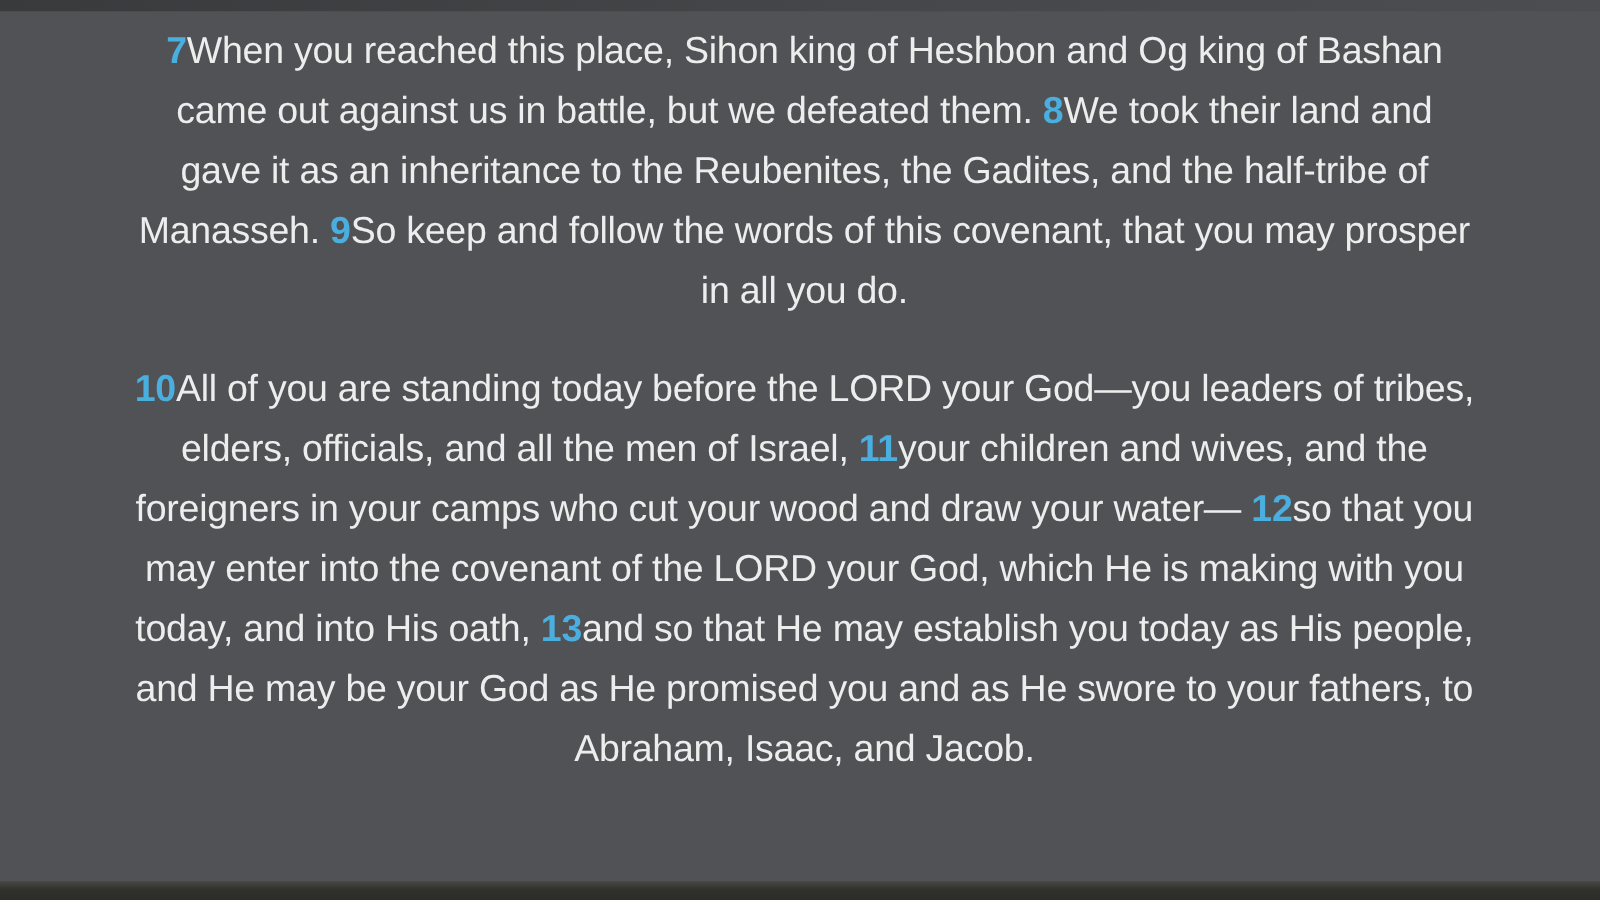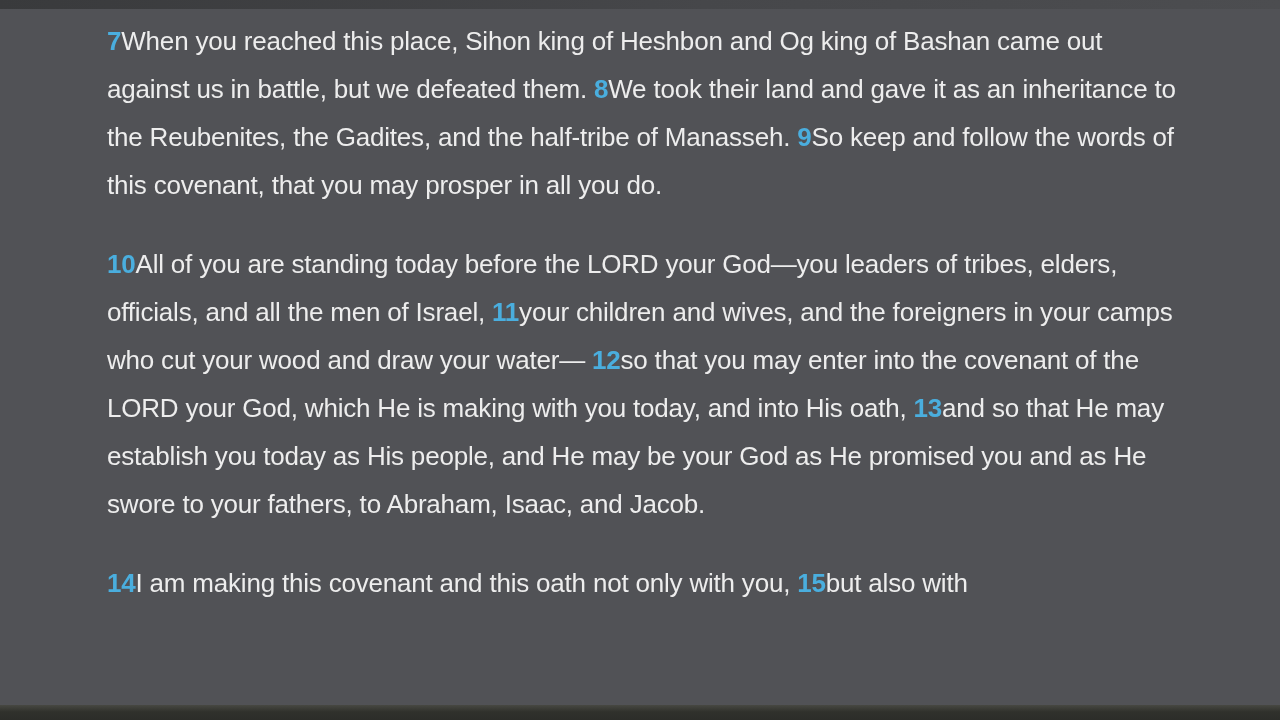--- a/index.html
+++ b/index.html
@@ -27,23 +27,24 @@
     left: 0;
     width: 1280px;
     height: 697px;
     overflow: hidden;
     box-sizing: border-box;
     padding: 8px 100px 0 107px;
   }
   .scripture-text {
     max-width: 1076px;
     color: var(--text, #ededed);
-    font-size: 26px;
+    font-size: 30px;
     line-height: 48px;
     letter-spacing: -0.2px;
+    text-align: center;
   }
   .scripture-text p {
     margin: 0 0 31px 0;
   }
   .verse-number {
     color: var(--verse, #4aaede);
     font-weight: bold;
   }
   .bottom-bar {
     position: absolute;
@@ -55,17 +56,16 @@
 </style>
 </head>
 <body style="--bg: #515256; --text: #ededed; --verse: #4aaede;">
 
 <div class="top-bar"></div>
 
 <div class="reading-area">
   <div class="scripture-text">
       <p><span class="verse-number">7</span><span class="verse-text">When you reached this place, Sihon king of Heshbon and Og king of Bashan came out against us in battle, but we defeated them. </span><span class="verse-number">8</span><span class="verse-text">We took their land and gave it as an inheritance to the Reubenites, the Gadites, and the half-tribe of Manasseh. </span><span class="verse-number">9</span><span class="verse-text">So keep and follow the words of this covenant, that you may prosper in all you do.</span></p>
       <p><span class="verse-number">10</span><span class="verse-text">All of you are standing today before the LORD your God—you leaders of tribes, elders, officials, and all the men of Israel, </span><span class="verse-number">11</span><span class="verse-text">your children and wives, and the foreigners in your camps who cut your wood and draw your water— </span><span class="verse-number">12</span><span class="verse-text">so that you may enter into the covenant of the LORD your God, which He is making with you today, and into His oath, </span><span class="verse-number">13</span><span class="verse-text">and so that He may establish you today as His people, and He may be your God as He promised you and as He swore to your fathers, to Abraham, Isaac, and Jacob.</span></p>
-      <p><span class="verse-number">14</span><span class="verse-text">I am making this covenant and this oath not only with you, </span><span class="verse-number">15</span><span class="verse-text">but also with</span></p>
     </div>
 </div>
 
 <div class="bottom-bar"></div>
 
 </body></html>

